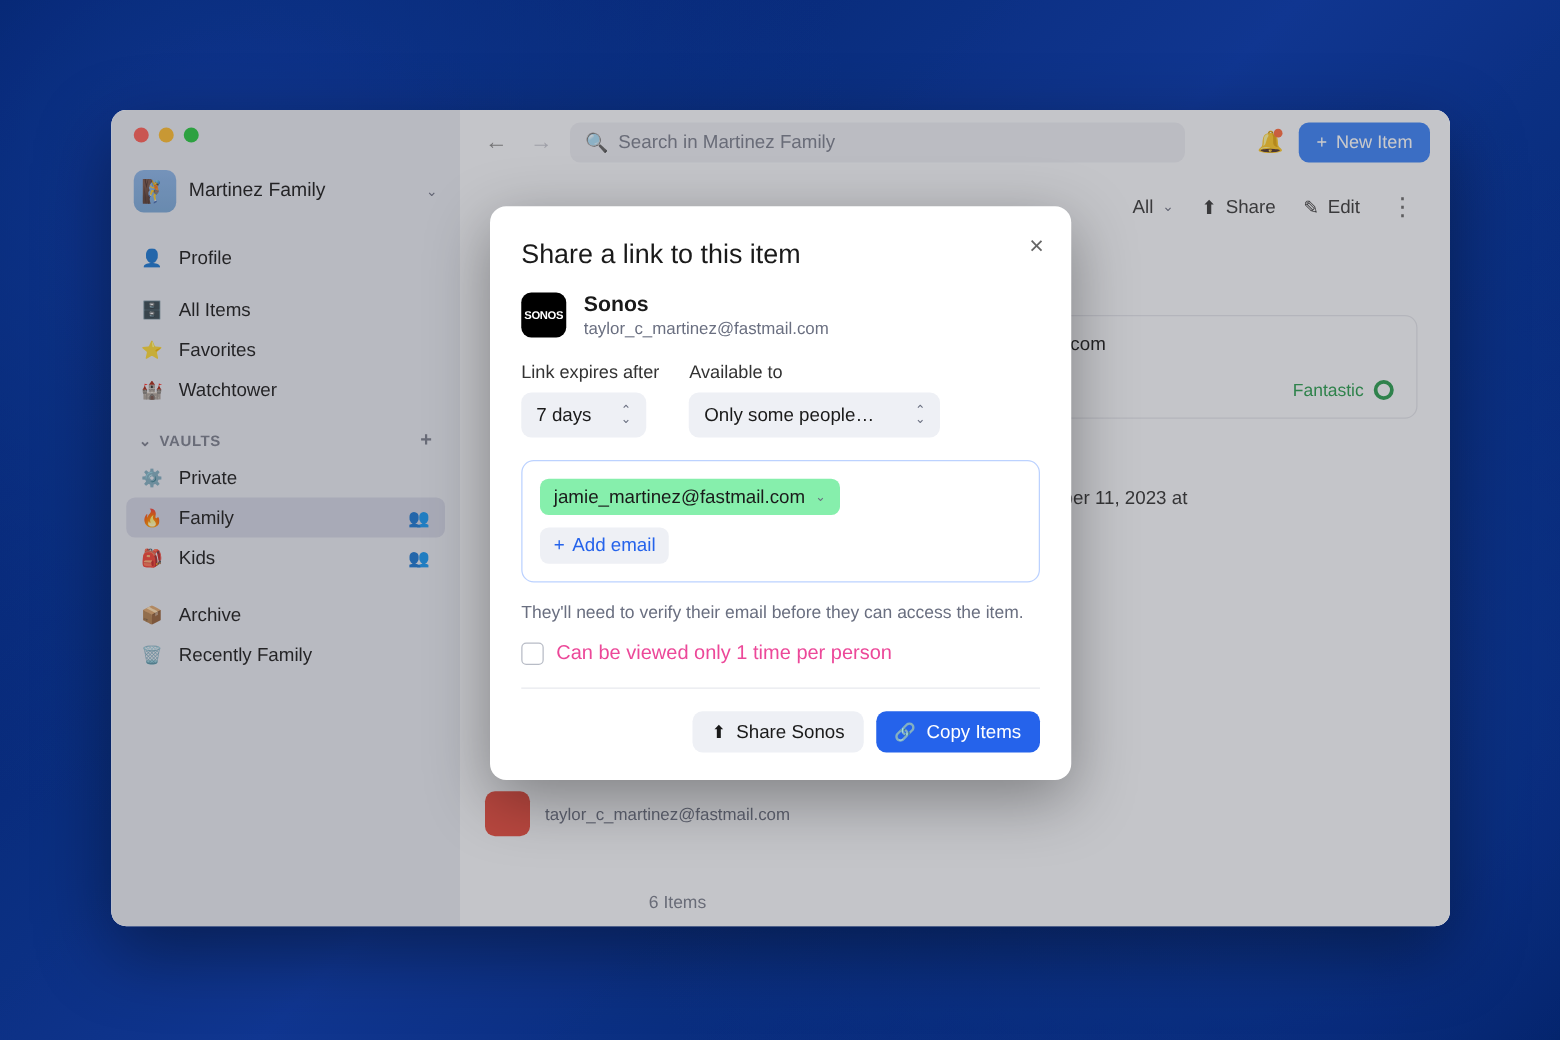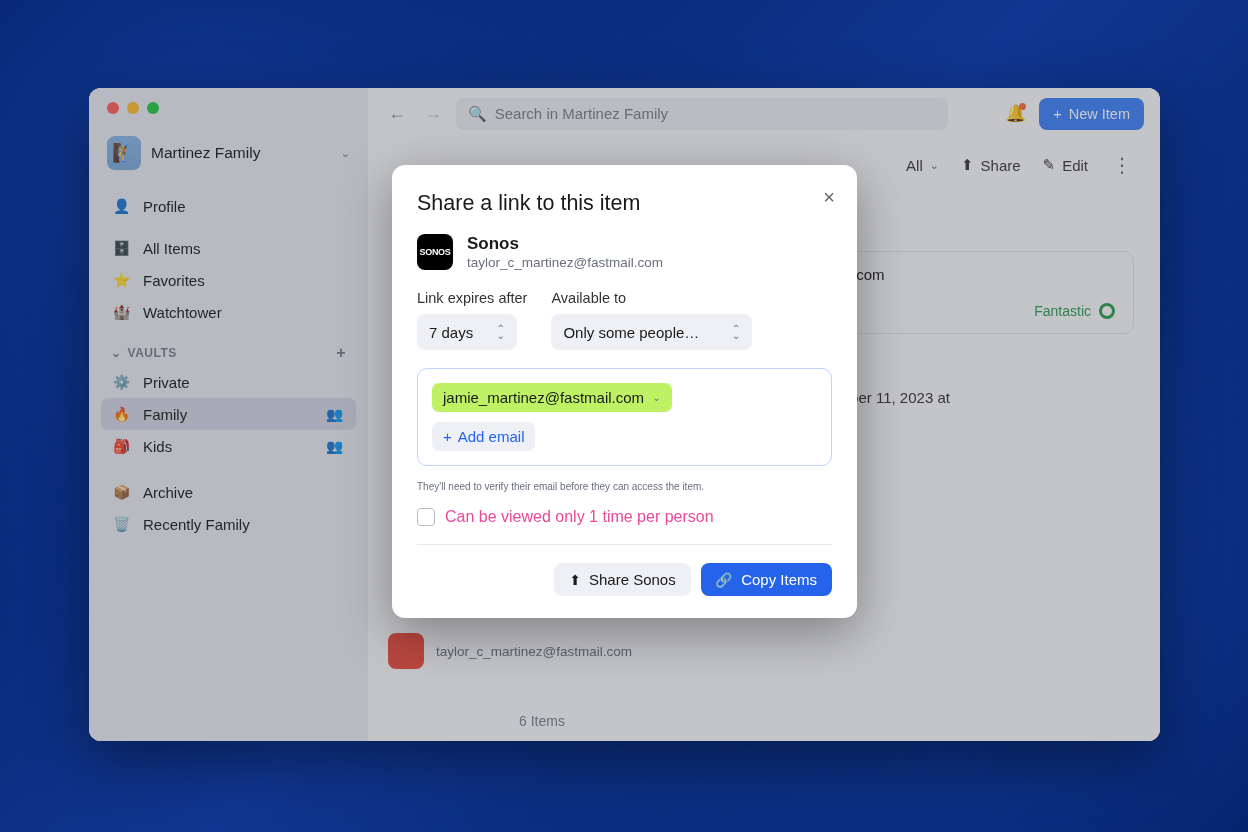--- a/index.html
+++ b/index.html
@@ -57,24 +57,24 @@
 .modal .close{position:absolute;top:22px;right:22px;font-size:20px;color:#666;cursor:pointer;line-height:1}
 .item-row{display:flex;gap:14px;align-items:center;margin-top:18px}
 .item-ic{width:36px;height:36px;border-radius:8px;background:#000;color:#fff;display:flex;align-items:center;justify-content:center;font-size:9px;font-weight:700;letter-spacing:-.3px}
 .item-name{font-size:17px;font-weight:600;color:#1a1a1a}
 .item-sub{font-size:13.5px;color:#6a6f80;margin-top:1px}
 .opts{display:flex;gap:24px;margin-top:20px}
 .opt-col label{font-size:14.5px;color:#333;display:block;margin-bottom:8px}
 .sel{height:36px;background:#eef0f5;border-radius:8px;padding:0 12px;display:flex;align-items:center;gap:10px;font-size:15px;color:#1a1a1a}
 .sel .chv{margin-left:auto;color:#6a6f80;font-size:10px;line-height:.7}
 .email-box{margin-top:18px;border:1.5px solid #bcd2ff;border-radius:10px;padding:14px}
-.chip{display:inline-flex;align-items:center;gap:8px;background:#bef264;border-radius:7px;padding:6px 11px;font-size:15px;color:#1a1a1a}
+.chip{display:inline-flex;align-items:center;gap:8px;background:#86efac;border-radius:7px;padding:6px 11px;font-size:15px;color:#1a1a1a}
 .chip .dd{color:#6a6f80;font-size:10px}
 .add-email{display:inline-flex;align-items:center;gap:6px;background:#eef0f5;border-radius:7px;padding:6px 11px;font-size:15px;color:#2563eb;margin-top:10px}
-.hint{font-size:10px;color:#6a6f80;margin-top:14px;line-height:1.4}
+.hint{font-size:14px;color:#6a6f80;margin-top:14px;line-height:1.4}
 .chk-row{display:flex;align-items:center;gap:10px;margin-top:14px;padding-bottom:18px;border-bottom:1px solid #e8e9ee}
 .chk{width:18px;height:18px;border:1.5px solid #b8bcc6;border-radius:4px}
 .chk-lbl{font-size:16px;color:#ec4899}
 .btns{display:flex;gap:10px;justify-content:flex-end;margin-top:18px}
 .btn{height:33px;padding:0 15px;border-radius:8px;display:flex;align-items:center;gap:8px;font-size:15px;font-weight:500}
 .btn.sec{background:#eef0f5;color:#1a1a1a}
 .btn.pri{background:#2563eb;color:#fff}
 .btn .bic{font-size:14px}
 </style>
 </head>

